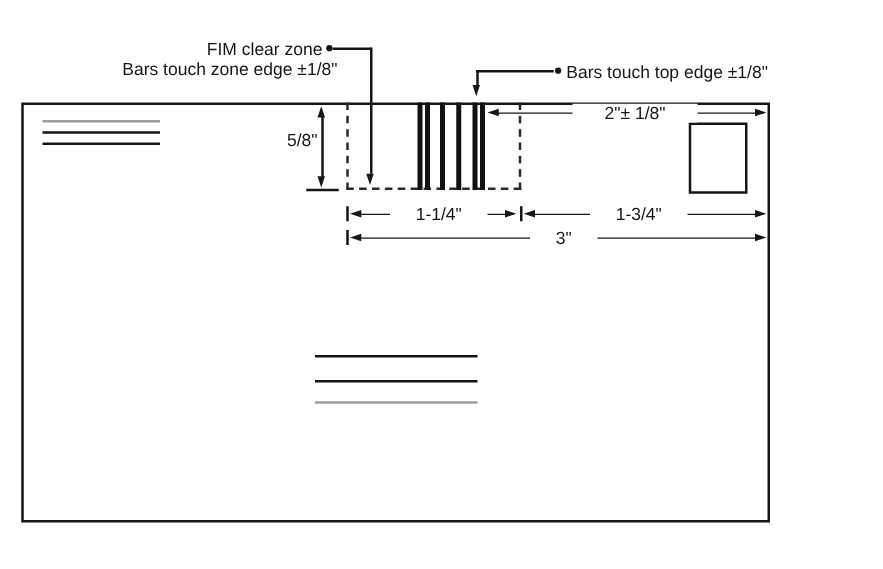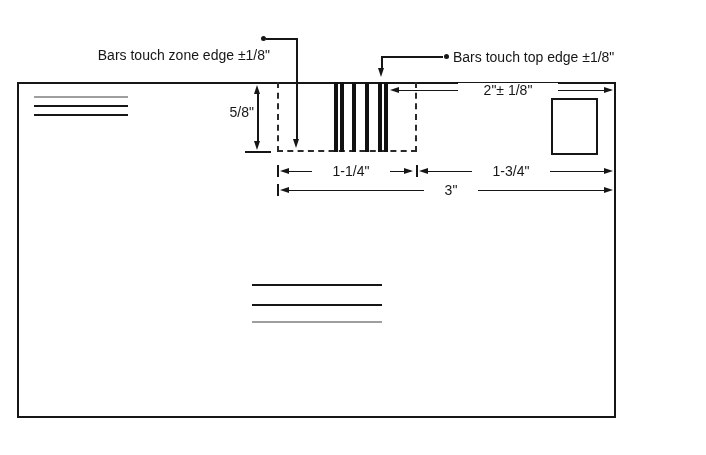--- a/index.html
+++ b/index.html
@@ -58,20 +58,21 @@
       <div class="fim-bar" style="left: 0px; width: 4px;"></div>
       <div class="fim-bar" style="left: 6px; width: 4px;"></div>
       <div class="fim-bar" style="left: 18px; width: 4px;"></div>
       <div class="fim-bar" style="left: 31px; width: 4px;"></div>
       <div class="fim-bar" style="left: 44px; width: 4px;"></div>
       <div class="fim-bar" style="left: 50px; width: 4px;"></div>
     </div>
 
   <div class="abs stamp"></div>
 
+  <div class="abs lbl r" style="left:120px;top:31px;width:138px;">FIM clear zone</div>
   <div class="abs bullet" style="left:261px;top:36px;"></div>
   <div class="abs hline thin" style="left:266px;top:38px;width:31px;"></div>
   <div class="abs vline" style="left:296px;top:38px;height:101px;width:1.5px;"></div>
   <div class="abs ah ah-down" style="left:293px;top:139px;"></div>
 
   <div class="abs lbl r" style="left:80px;top:47px;width:190px;">Bars touch zone edge ±1/8"</div>
 
   <div class="abs vline" style="left:381px;top:56px;height:13px;width:1.5px;"></div>
   <div class="abs ah ah-down" style="left:378px;top:68px;"></div>
   <div class="abs hline thin" style="left:381px;top:56px;width:62px;"></div>

